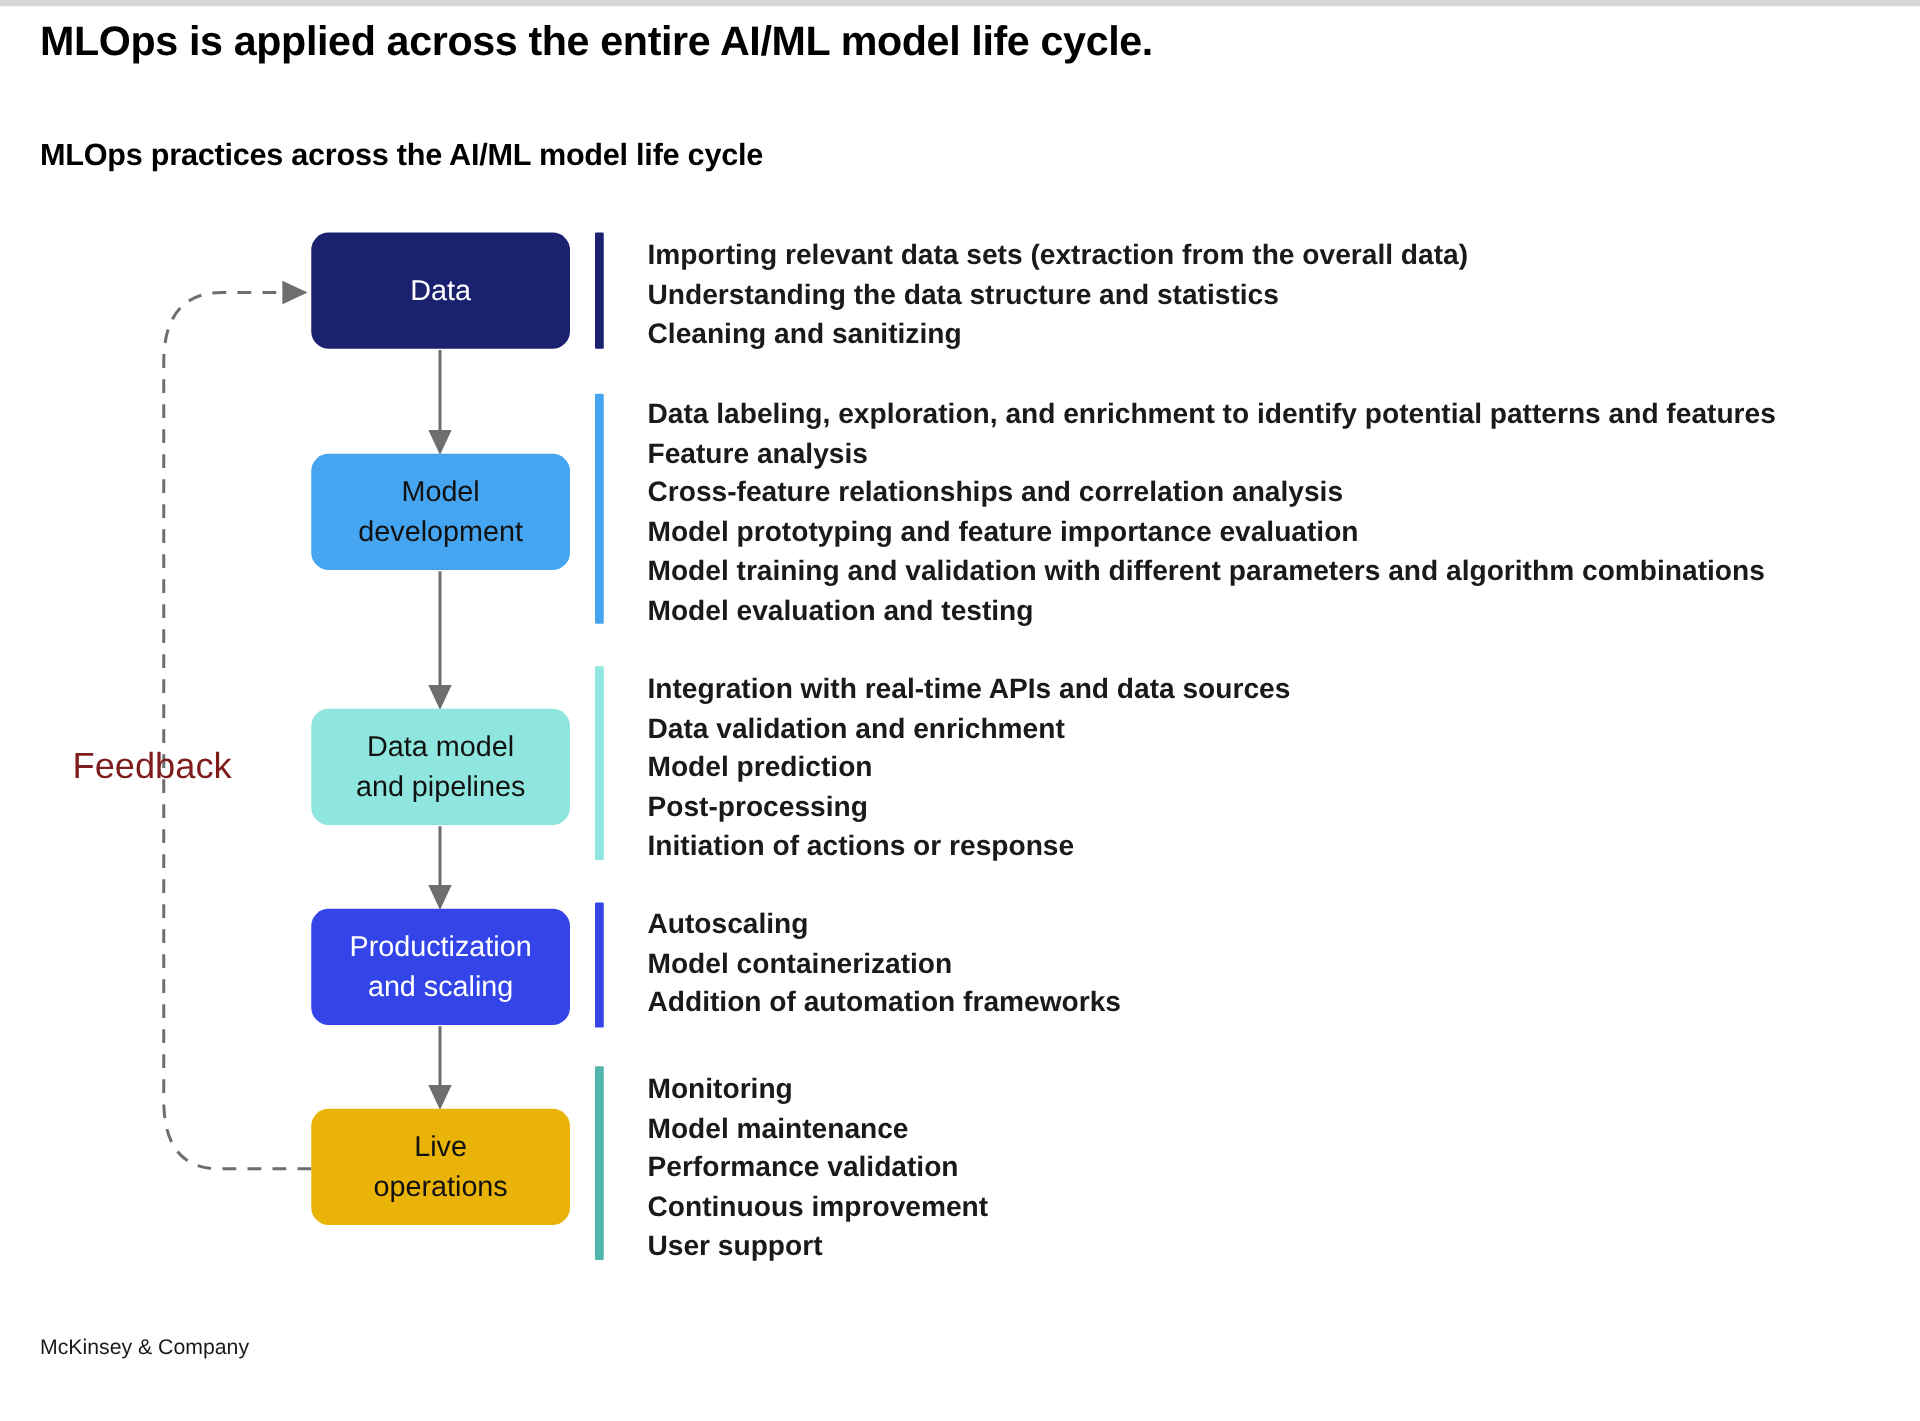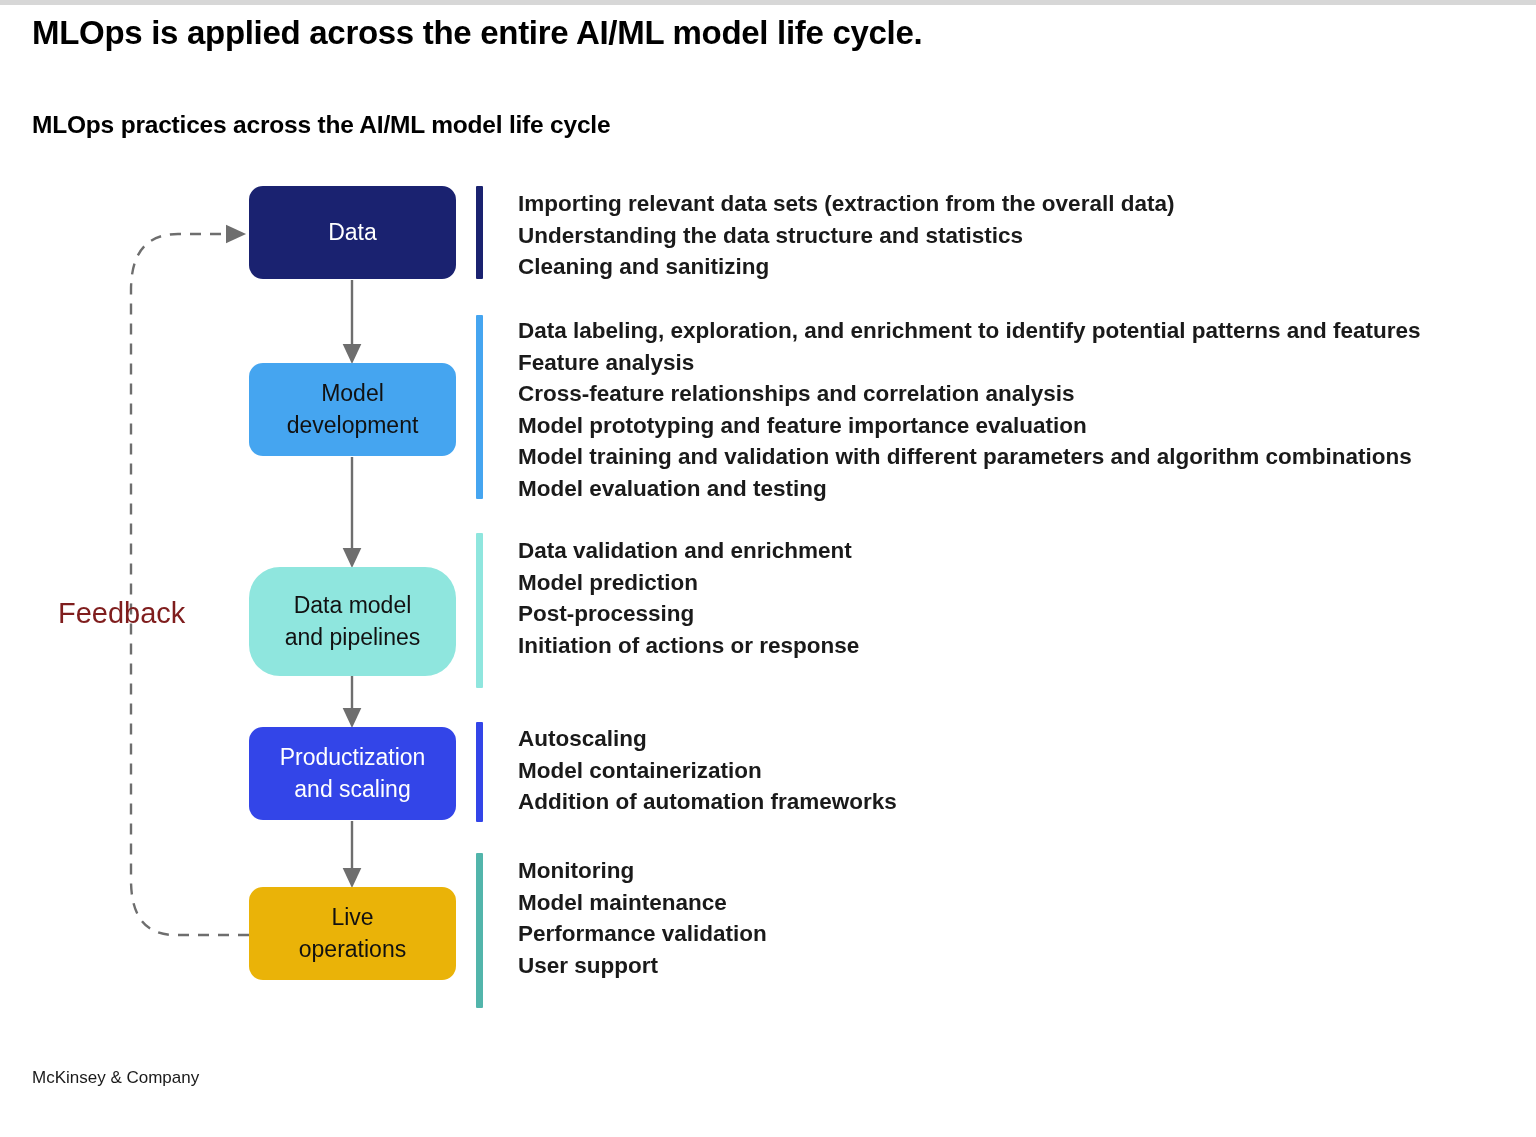--- a/index.html
+++ b/index.html
@@ -166,25 +166,26 @@
     <div class="accent-bar" id="bar-1" style="top: 155px; height: 184px; background: rgb(69, 165, 240);"></div>
     <div class="detail-block" id="details-1" style="top: 155px;">
         <div>Data labeling, exploration, and enrichment to identify potential patterns and features</div>
         <div>Feature analysis</div>
         <div>Cross-feature relationships and correlation analysis</div>
         <div>Model prototyping and feature importance evaluation</div>
         <div>Model training and validation with different parameters and algorithm combinations</div>
         <div>Model evaluation and testing</div>
       </div>
 
-    <div class="stage-box" id="box-2" style="top: 407px; height: 109px; background: rgb(143, 230, 222); color: rgb(17, 17, 17); border-radius: 31px;">
+    <div class="stage-box" id="box-2" style="top: 407px; height: 93px; background: rgb(143, 230, 222); color: rgb(17, 17, 17);">
       <span>Data model<br>and pipelines</span>
     </div>
     <div class="accent-bar" id="bar-2" style="top: 373px; height: 155px; background: rgb(143, 230, 222);"></div>
     <div class="detail-block" id="details-2" style="top: 375px;">
+        <div>Integration with real-time APIs and data sources</div>
         <div>Data validation and enrichment</div>
         <div>Model prediction</div>
         <div>Post-processing</div>
         <div>Initiation of actions or response</div>
       </div>
 
     <div class="stage-box" id="box-3" style="top: 567px; height: 93px; background: rgb(51, 69, 232); color: rgb(255, 255, 255);">
       <span>Productization<br>and scaling</span>
     </div>
     <div class="accent-bar" id="bar-3" style="top: 562px; height: 100px; background: rgb(51, 69, 232);"></div>
@@ -195,20 +196,21 @@
       </div>
 
     <div class="stage-box" id="box-4" style="top: 727px; height: 93px; background: #eab308; color: rgb(17, 17, 17);">
       <span>Live<br>operations</span>
     </div>
     <div class="accent-bar" id="bar-4" style="top: 693px; height: 155px; background: rgb(82, 181, 171);"></div>
     <div class="detail-block" id="details-4" style="top: 695px;">
         <div>Monitoring</div>
         <div>Model maintenance</div>
         <div>Performance validation</div>
+        <div>Continuous improvement</div>
         <div>User support</div>
       </div>
 
   </div>
 
   <div class="footer">McKinsey &amp; Company</div>
 
 </div>
 
 </body></html>

